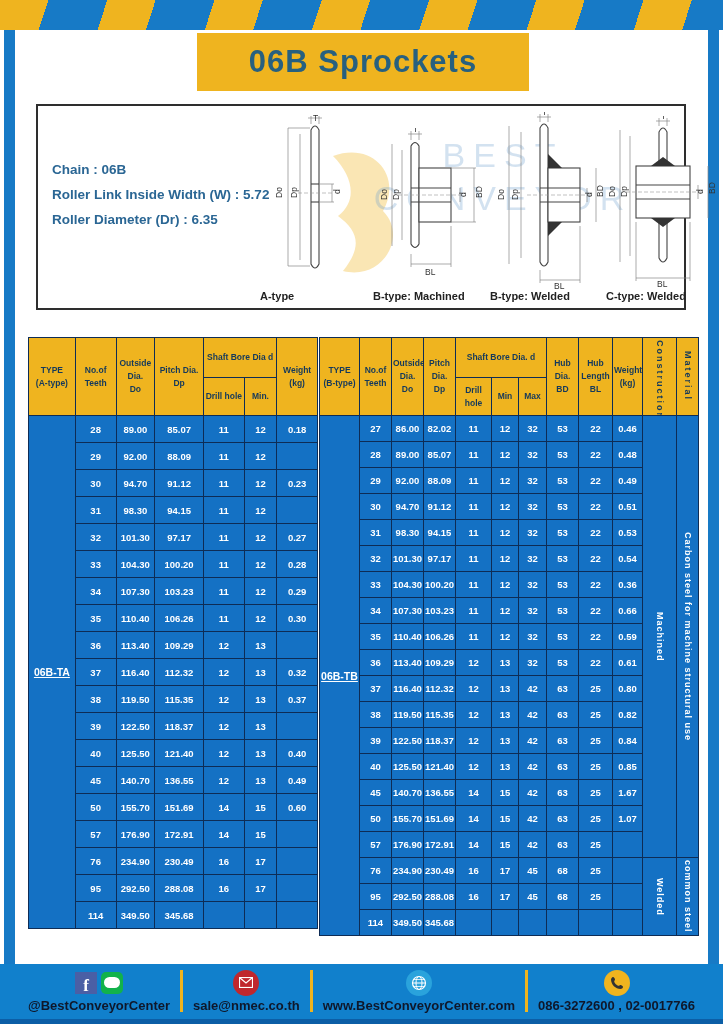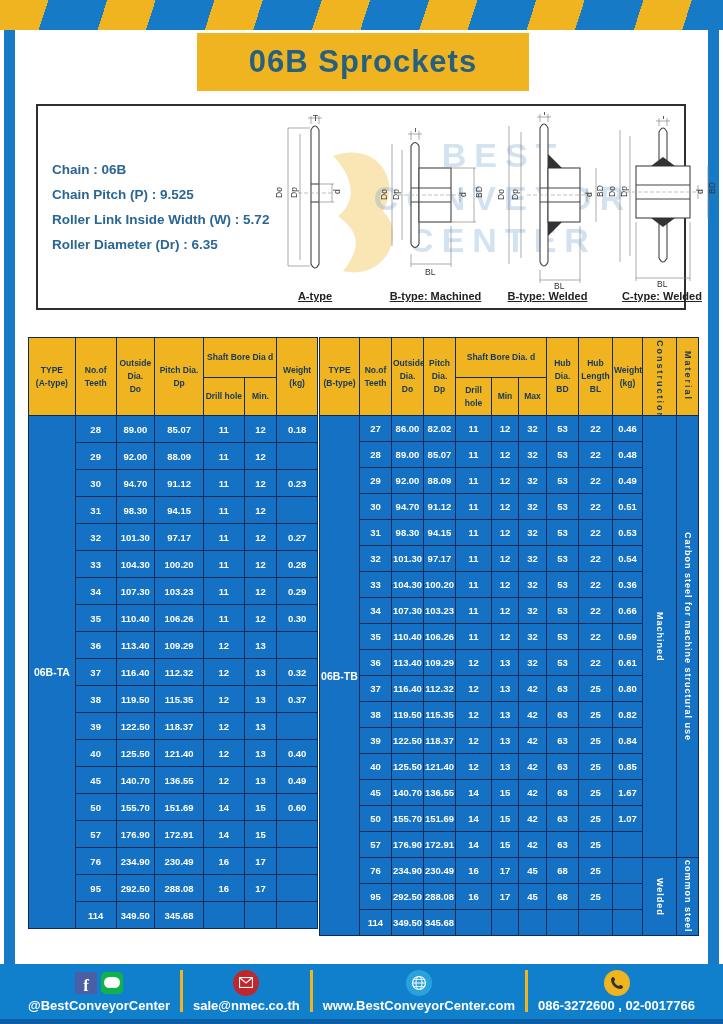--- a/index.html
+++ b/index.html
@@ -16,56 +16,56 @@
 
   
   .title-banner { position:absolute; left:197px; top:33px; width:332px; height:58px;
     background:#efb41f; display:flex; align-items:center; justify-content:center; }
   .title-banner h1 { font-size:31px; font-weight:bold; color:#27607f; letter-spacing:1px; }
 
   
   .diagram-box { position:absolute; left:36px; top:104px; width:650px; height:206px;
     border:2px solid #2e2e2e; background:#fff; }
   .watermark { position:absolute; left:285px; top:28px; width:360px; text-align:center;
-    color:rgba(110,160,205,0.30); font-weight:bold; letter-spacing:8px; line-height:1.25;
+    color:rgba(110,160,205,0.30); font-weight:normal; letter-spacing:8px; line-height:1.25;
     font-size:34px; pointer-events:none; }
   .wm-blob { position:absolute; left:275px; top:30px; opacity:0.33; pointer-events:none; }
   .specs { position:absolute; left:14px; top:52px; color:#2a6694; font-size:13.5px;
     font-weight:bold; line-height:1.85; white-space:nowrap; }
   .diag { position:absolute; }
-  .diag-caption { position:absolute; font-size:11px; font-weight:bold; color:#222; text-align:center;text-decoration:underline; }
+  .diag-caption { position:absolute; font-size:11px; font-weight:bold; color:#222; text-align:left; }
   .diag svg .part { fill:#fff; stroke:#444; stroke-width:1.1; }
   .diag svg .weld { fill:#333; stroke:none; }
   .diag svg .dim { stroke:#888; stroke-width:0.7; fill:none; }
   .diag svg .cl { stroke:#999; stroke-width:0.6; stroke-dasharray:4 2; }
   .diag svg text { fill:#333; font-size:8.5px; font-family:"Liberation Sans",sans-serif; }
 
   
   table { border-collapse:collapse; table-layout:fixed; position:absolute; top:337px; }
   th, td { border:1.6px solid #0e2c55; text-align:center; vertical-align:middle; overflow:hidden; }
   thead th { background:#efb41f; color:#14395c; font-size:8.5px; font-weight:bold; line-height:1.5; padding:1px; }
   tbody td { background:#1471c4; color:#fff; font-size:9.5px; font-weight:600; }
   #left-table { left:28px; width:290px; }
   #right-table { left:319px; width:379px; }
   #left-table thead tr:first-child th { height:40px; }
   #left-table thead tr:last-child th { height:38px; }
   #right-table thead tr:first-child th { height:40px; }
   #right-table thead tr:last-child th { height:38px; }
   #left-table tbody td { height:27px; }
   #right-table tbody td { height:26px; }
-  .type-cell { font-size:10.5px !important; }
+  .type-cell { font-size:10.5px !important;text-decoration:underline; }
   .vcell { writing-mode:vertical-rl; text-align:center; padding:2px 0; font-size:9px !important; letter-spacing:1px; }
   th.vcell { letter-spacing:2px; }
 
   
   .footer { position:absolute; left:0; bottom:0; width:723px; height:60px; background:#1180cc;
     display:flex; align-items:center; justify-content:center; }
   .footer-strip { position:absolute; left:0; bottom:0; width:723px; height:5px; background:#0c5ea6; }
   .contact { display:flex; flex-direction:column; align-items:center; justify-content:center; gap:2px; height:100%; padding-bottom:6px; }
-  .contact .label { color:#ffffff; font-size:13px; font-weight:bold; white-space:nowrap; }
+  .contact .label { color:#0f172a; font-size:13px; font-weight:bold; white-space:nowrap; }
   .contact .icons { display:flex; gap:4px; align-items:center; height:26px; }
   .vsep { width:3px; height:42px; background:#efb41f; margin:0 10px 6px 10px; }
   .icon-fb { width:22px; height:22px; background:#4a5fa5; color:#fff; font-weight:bold; font-size:17px;
     display:flex; align-items:flex-end; justify-content:center; line-height:1; font-family:"Liberation Serif",serif; }
   .icon-line { width:22px; height:22px; background:#12b24b; border-radius:5px; position:relative; }
   .icon-line::after { content:""; position:absolute; left:3px; top:5px; width:16px; height:11px; background:#fff; border-radius:6px; }
   .circle-icon { width:26px; height:26px; border-radius:50%; display:flex; align-items:center; justify-content:center; }
   .icon-mail { background:#c0272d; }
   .icon-globe { background:#2aa3dc; }
   .icon-phone { background:#f0b41f; }
@@ -83,26 +83,24 @@
     <h1>06B Sprockets</h1>
   </div>
 
   <div class="diagram-box">
     <svg class="wm-blob" width="120" height="150" viewBox="0 0 120 150">
       <path d="M20,20 C60,5 90,40 70,75 C95,100 70,145 30,135 C50,110 45,95 25,80 C45,65 40,40 20,20 Z" fill="#f0b41f"></path>
     </svg>
     <div class="watermark">
       <div>BEST</div>
       <div>CONVEYOR</div>
-      <div>CENTER</div>
     </div>
 
     <div class="specs">
       <div>Chain  : 06B</div>
-      <div>Chain Pitch (P)  :  9.525</div>
       <div>Roller Link Inside Width (W)  :  5.72</div>
       <div>Roller Diameter (Dr)  : 6.35</div>
     </div>
 
     <div class="diag" style="left:232px; top:8px;">
       <svg width="90" height="168" viewBox="0 0 90 168">
         <line class="dim" x1="38" y1="4" x2="52" y2="4"></line>
         <line class="dim" x1="41" y1="2" x2="41" y2="10"></line>
           <line class="dim" x1="49" y1="2" x2="49" y2="10"></line>
         <text x="43" y="-1" transform="translate(0,8)">T</text>

